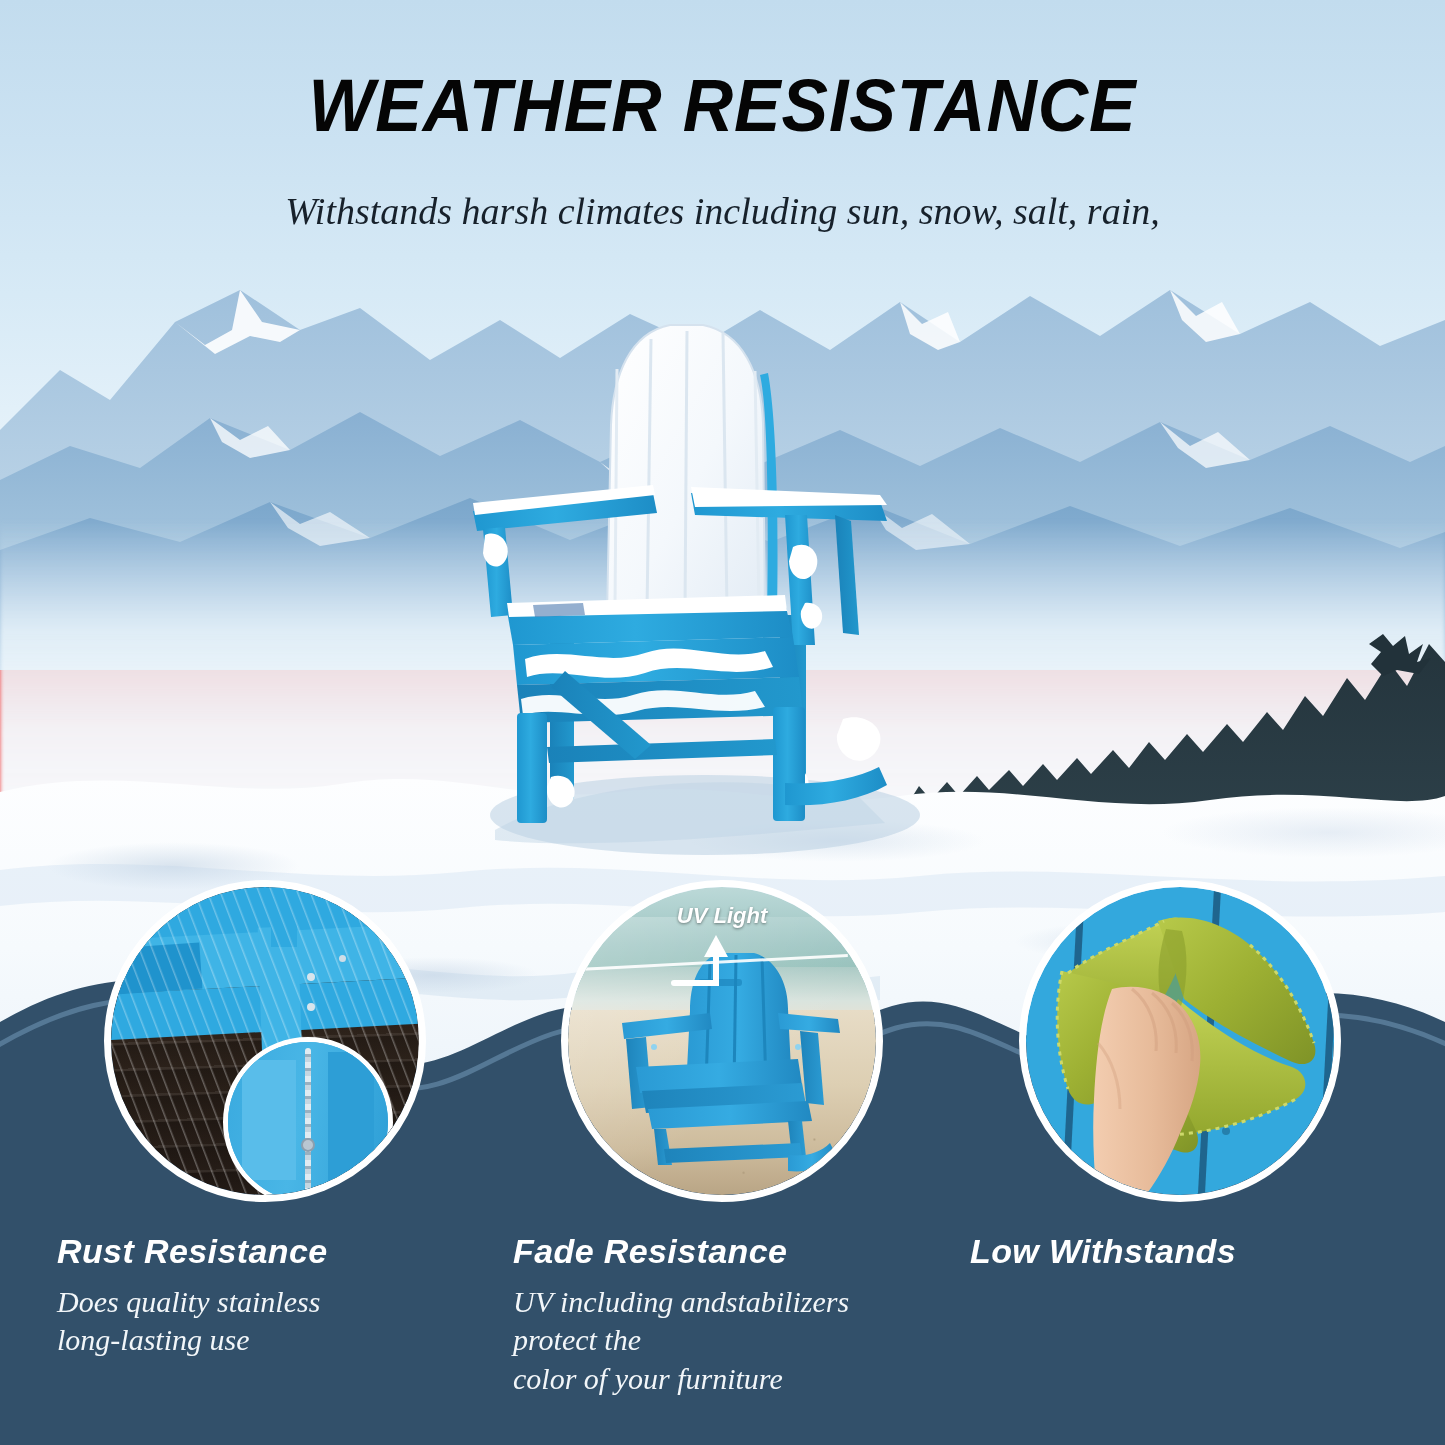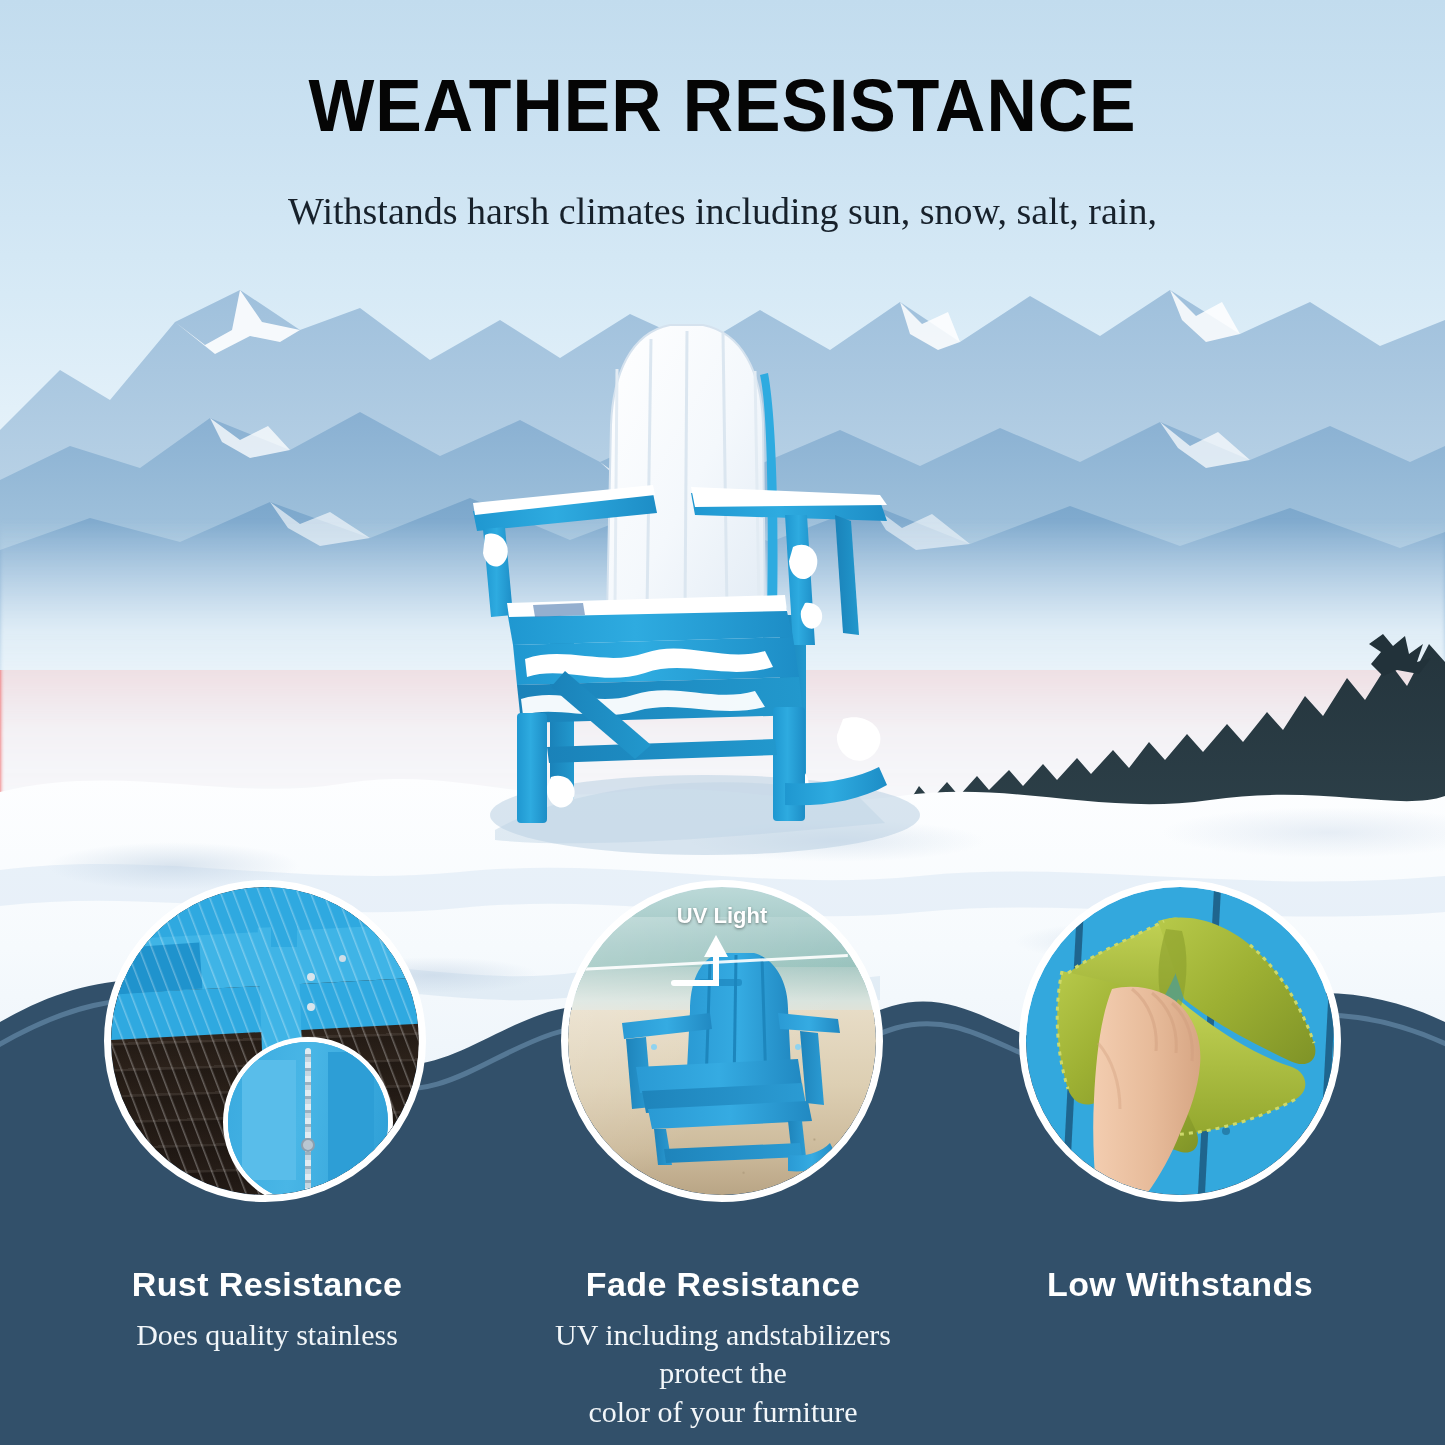--- a/index.html
+++ b/index.html
@@ -4,20 +4,21 @@
 <style>
   html,body{margin:0;padding:0;}
   body{
     width:1445px;height:1445px;overflow:hidden;
     font-family:"Liberation Sans",sans-serif;
     background:#ffffff;
   }
   #poster{
     position:relative;width:1445px;height:1445px;overflow:hidden;
     background:#ef4444;
+    font-style:italic;
   }
 
   
   .sky{
     position:absolute;left:0;top:0;width:1445px;height:640px;
     background:linear-gradient(180deg,#c2dcee 0%,#cbe2f2 22%,#d7eaf6 46%,#e6f2fa 70%,#eef7fc 100%);
   }
   
   .mtn{position:absolute;left:0;width:1445px;}
   .mtn svg{display:block;width:1445px;}
@@ -129,21 +130,21 @@
     text-shadow:0 1px 3px rgba(0,0,0,.45);
     z-index:6;
   }
   .uvarrow{position:absolute;left:96px;top:44px;width:110px;height:60px;z-index:6;}
 
   
   .blueboard{position:absolute;inset:0;background:#33a8dd;}
   .bseam{position:absolute;top:-10%;height:120%;width:7px;background:#1a4f73;opacity:.75;}
 
   
-  .fcol{position:absolute;width:420px;text-align:center;margin-top:33px;}
+  .fcol{position:absolute;width:420px;}
   .fcol .ftitle{
     font-family:"Liberation Sans",sans-serif;
     font-weight:bold;font-size:34px;color:#ffffff;letter-spacing:.4px;
     margin-bottom:12px;
   }
   .fcol .fbody{
     font-family:"Liberation Serif",serif;
     font-size:30px;line-height:1.28;color:#f2f6f9;
   }
   .fcol .fbody div{white-space:nowrap;}
@@ -458,20 +459,21 @@
         <path d="M54,6 C72,20 80,44 78,68" stroke="#d2a080" stroke-width="3" fill="none" opacity=".5"></path>
         <path d="M20,60 C34,76 42,100 42,126" stroke="#d2a080" stroke-width="3" fill="none" opacity=".4"></path>
       </svg>
     </div>
   </div>
 
   <div class="fcol f1">
     <div class="ftitle">Rust Resistance</div>
     <div class="fbody">
       <div>Does quality stainless</div>
+      <div>long-lasting use</div>
     </div>
   </div>
 
   <div class="fcol f2">
     <div class="ftitle">Fade Resistance</div>
     <div class="fbody">
       <div>UV including andstabilizers</div>
       <div>protect the</div>
       <div>color of your furniture</div>
     </div>

